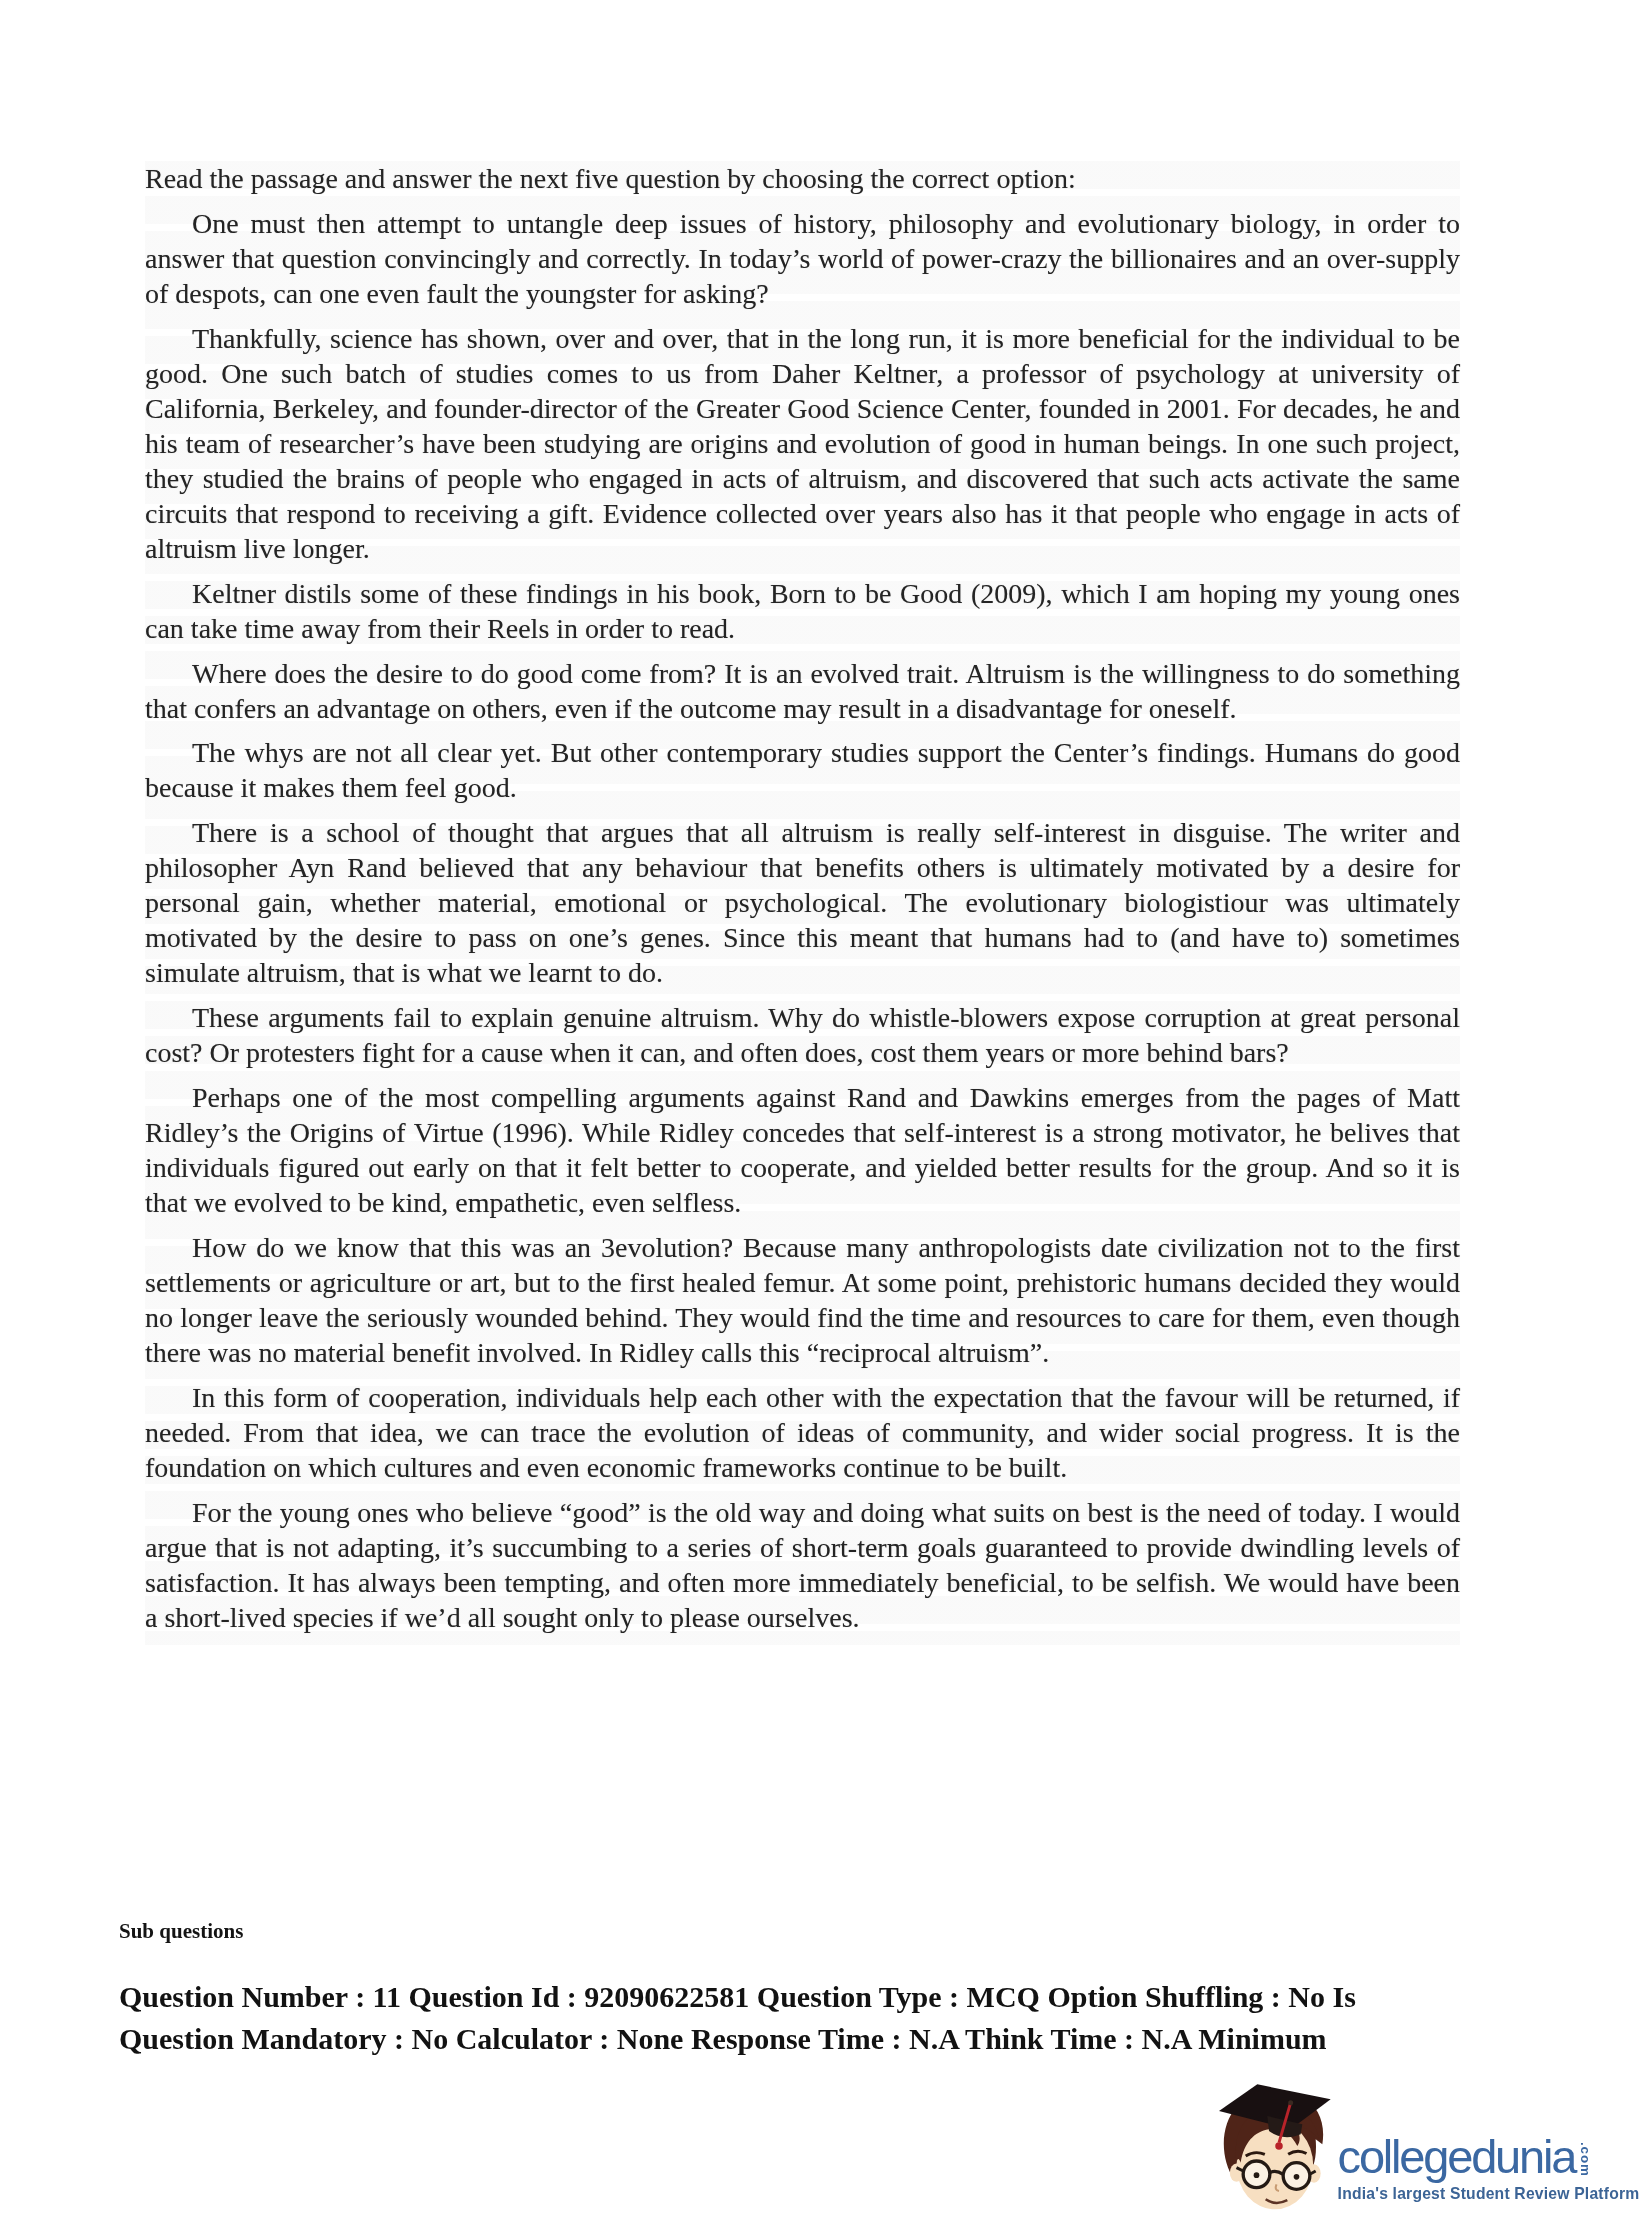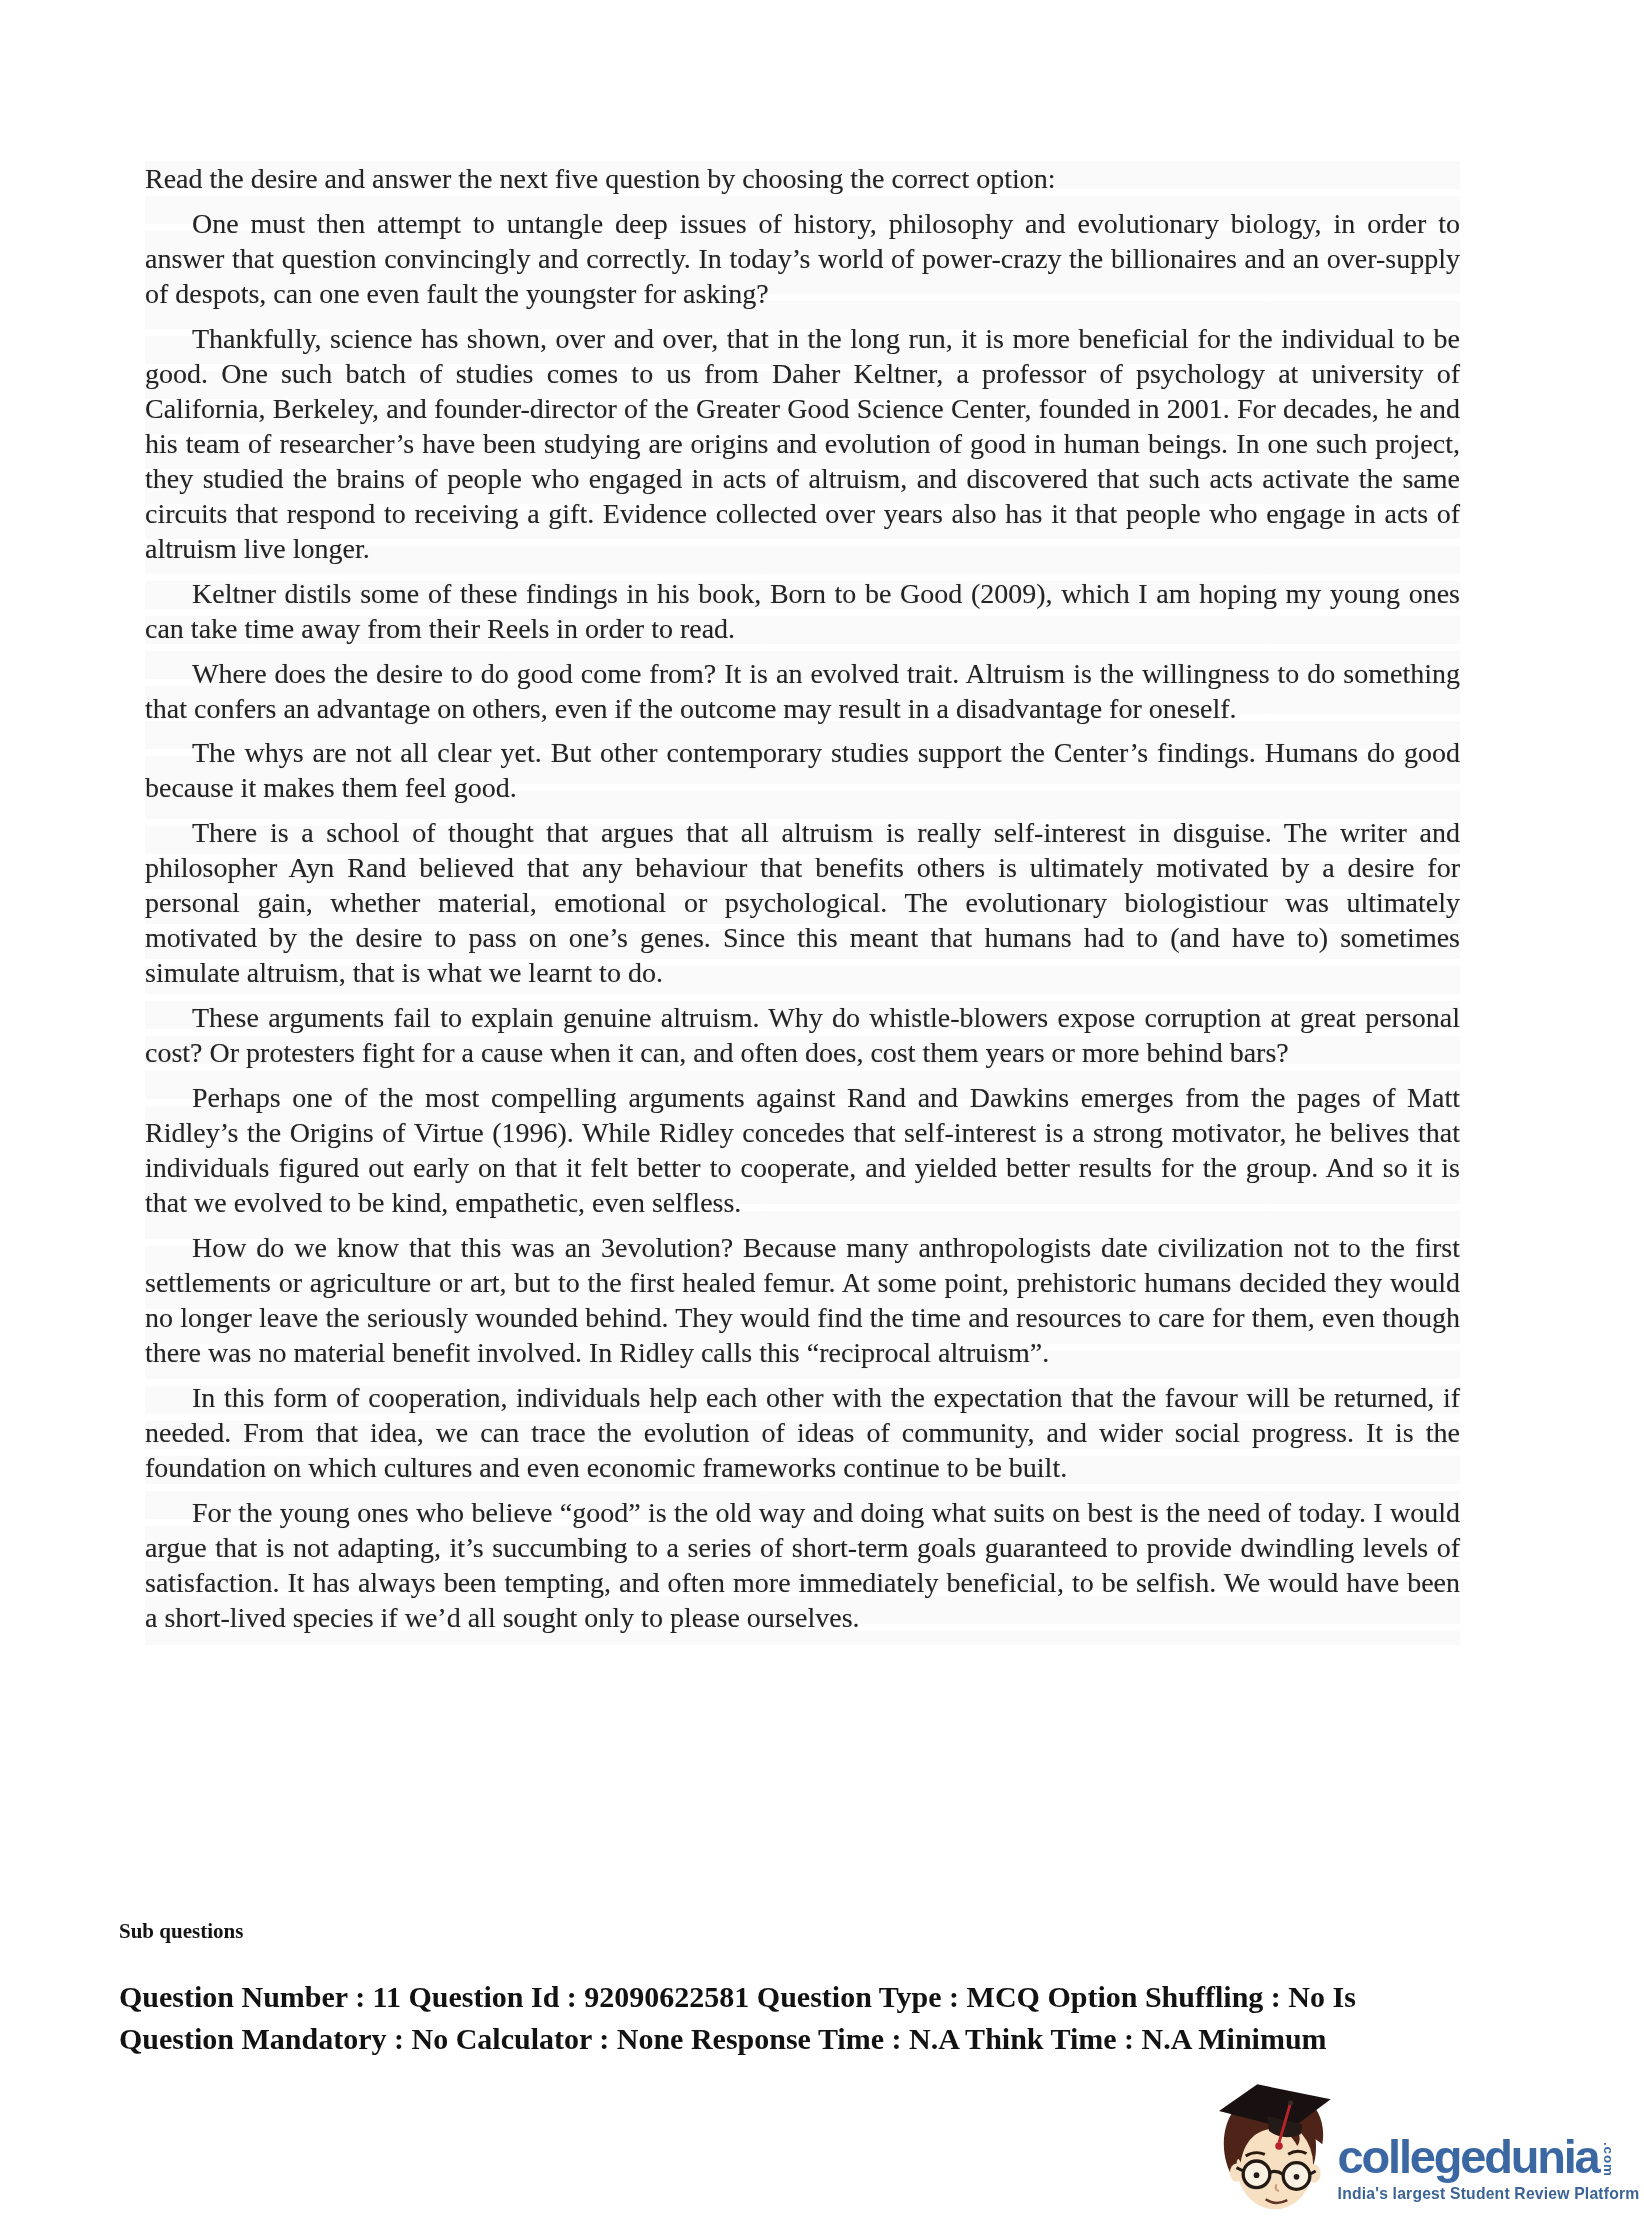--- a/index.html
+++ b/index.html
@@ -35,41 +35,41 @@
   }
   
   .logo{
     position:absolute;left:1209px;bottom:0;
     display:flex;align-items:flex-end;
   }
   .mascot{width:125px;height:142px;flex:none;display:block;}
   .logo-text{margin-left:3.6px;padding-bottom:14.3px;}
   .brand-row{display:flex;align-items:flex-start;}
   .brand{
-    font-family:"Liberation Sans",sans-serif;font-weight:bold;
+    font-family:"Liberation Sans",sans-serif;font-weight:normal;
     color:#3b68a2;font-size:47px;line-height:0.92;letter-spacing:-2.2px;
   }
   .tld{
     writing-mode:vertical-rl;
     font-family:"Liberation Sans",sans-serif;font-weight:bold;
     color:#3b68a2;font-size:13.4px;letter-spacing:0.9px;
     margin-left:2.7px;padding-top:7.2px;
   }
   .tagline{
     font-family:"Liberation Sans",sans-serif;font-weight:bold;
     color:#3c6496;font-size:15.7px;margin-top:6.3px;letter-spacing:0.2px;
   }
 </style>
 </head>
 <body>
 
 <div class="page">
 
   <section class="passage">
-    <p class="lead">Read the desire and answer the next five question by choosing the correct option:</p>
+    <p class="lead">Read the passage and answer the next five question by choosing the correct option:</p>
     <p class="para">One must then attempt to untangle deep issues of history, philosophy and evolutionary biology, in order to answer that question convincingly and correctly.  In today’s world of power-crazy the billionaires and an over-supply of despots, can one even fault the youngster for asking?</p>
     <p class="para">Thankfully, science has shown, over and over, that in the long run, it is more beneficial for the individual to be good. One such batch of studies comes to us from Daher Keltner, a professor of psychology at university of California, Berkeley, and founder-director of the Greater Good Science Center, founded in 2001.  For decades, he and his team of researcher’s have been studying are origins and evolution of good in human beings. In one such project, they studied the brains of people who engaged in acts of altruism, and discovered that such acts activate the same circuits that respond to receiving a gift.  Evidence collected over years also has it that people who engage in acts of altruism live longer.</p>
     <p class="para">Keltner distils some of these findings in his book, Born to be Good (2009), which I am hoping my young ones can take time away from their Reels in order to read.</p>
     <p class="para">Where does the desire to do good come from? It is an evolved trait.  Altruism is the willingness to do something that confers an advantage on others, even if the outcome may result in a disadvantage for oneself.</p>
     <p class="para">The whys are not all clear yet.  But other contemporary studies support the Center’s findings.  Humans do good because it makes them feel good.</p>
     <p class="para">There is a school of thought that argues that all altruism is really self-interest in disguise.  The writer and philosopher Ayn Rand believed that any behaviour that benefits others is ultimately motivated by a desire for personal gain, whether material, emotional or psychological.  The evolutionary biologistiour was ultimately motivated by the desire to pass on one’s genes.  Since this meant that humans had to (and have to) sometimes simulate altruism, that is what we learnt to do.</p>
     <p class="para">These arguments fail to explain genuine altruism.  Why do whistle-blowers expose corruption at great personal cost? Or protesters fight for a cause when it can, and often does, cost them years or more behind bars?</p>
     <p class="para">Perhaps one of the most compelling arguments against Rand and Dawkins emerges from the pages of Matt Ridley’s the Origins of Virtue (1996). While Ridley concedes that self-interest is a strong motivator, he belives that individuals figured out early on that it felt better to cooperate, and yielded better results for the group. And so it is that we evolved to be kind, empathetic, even selfless.</p>
     <p class="para">How do we know that this was an 3evolution?  Because many anthropologists date civilization not to the first settlements or agriculture or art, but to the first healed femur. At some point, prehistoric humans decided they would no longer leave the seriously wounded behind.  They would find the time and resources to care for them, even though there was no material benefit involved.  In Ridley calls this “reciprocal altruism”.</p>
     <p class="para">In this form of cooperation, individuals help each other with the expectation that the favour will be returned, if needed.  From that idea, we can trace the evolution of ideas of community, and wider social progress.  It is the foundation on which cultures and even economic frameworks continue to be built.</p>

